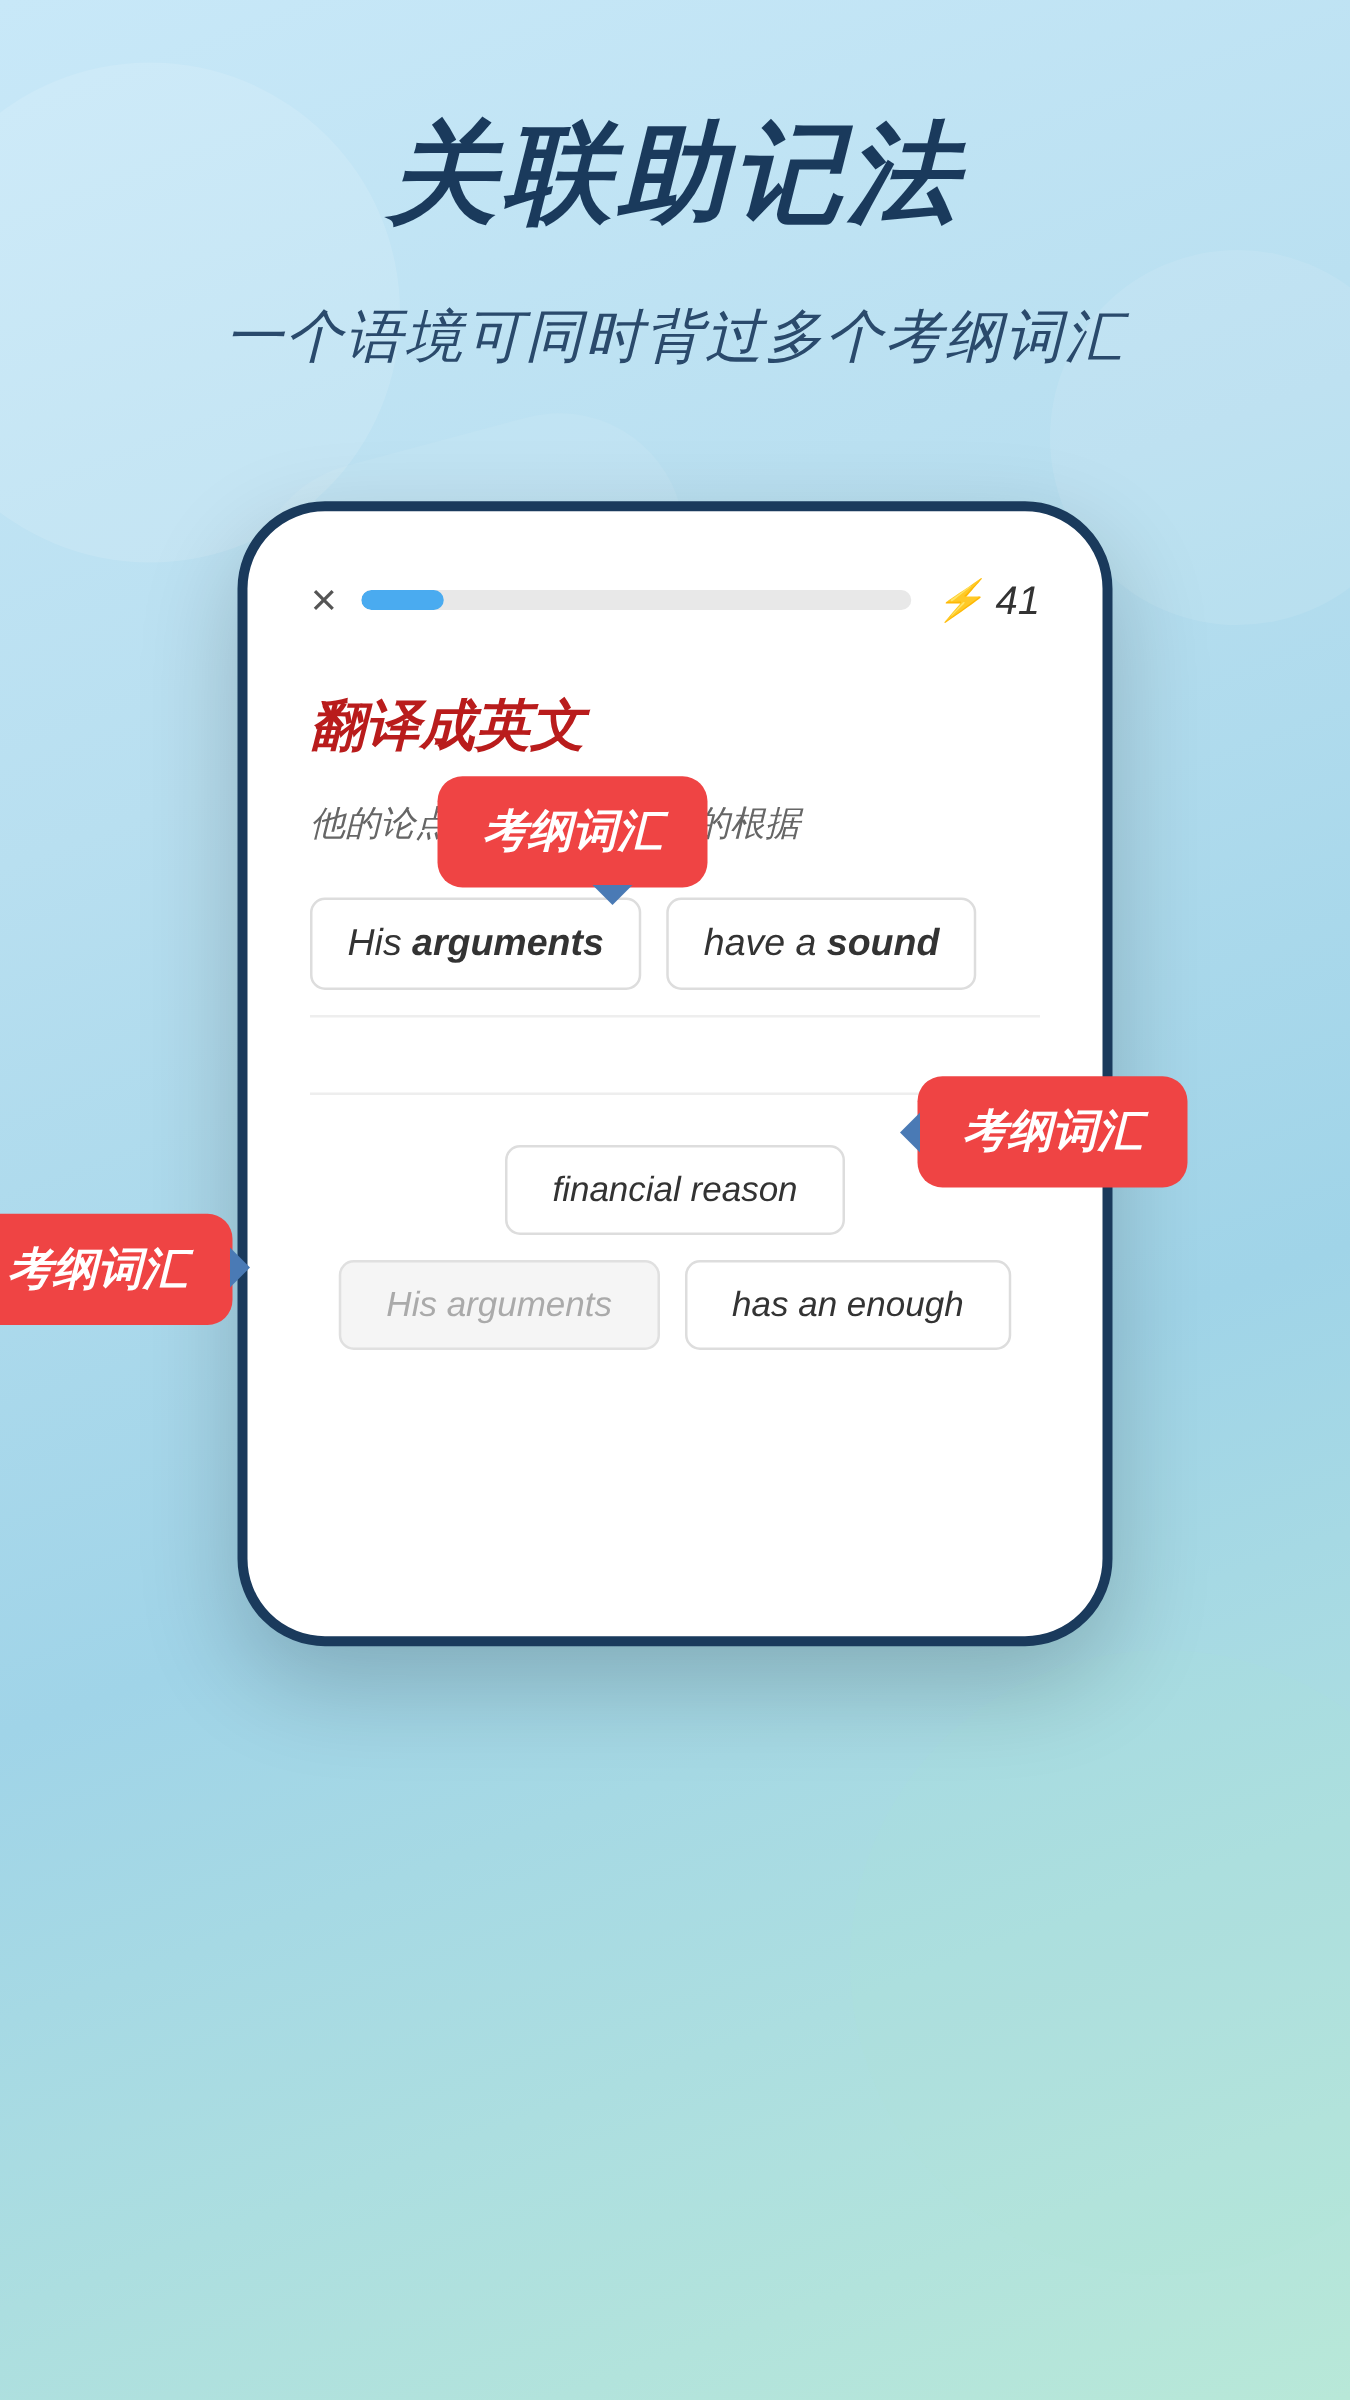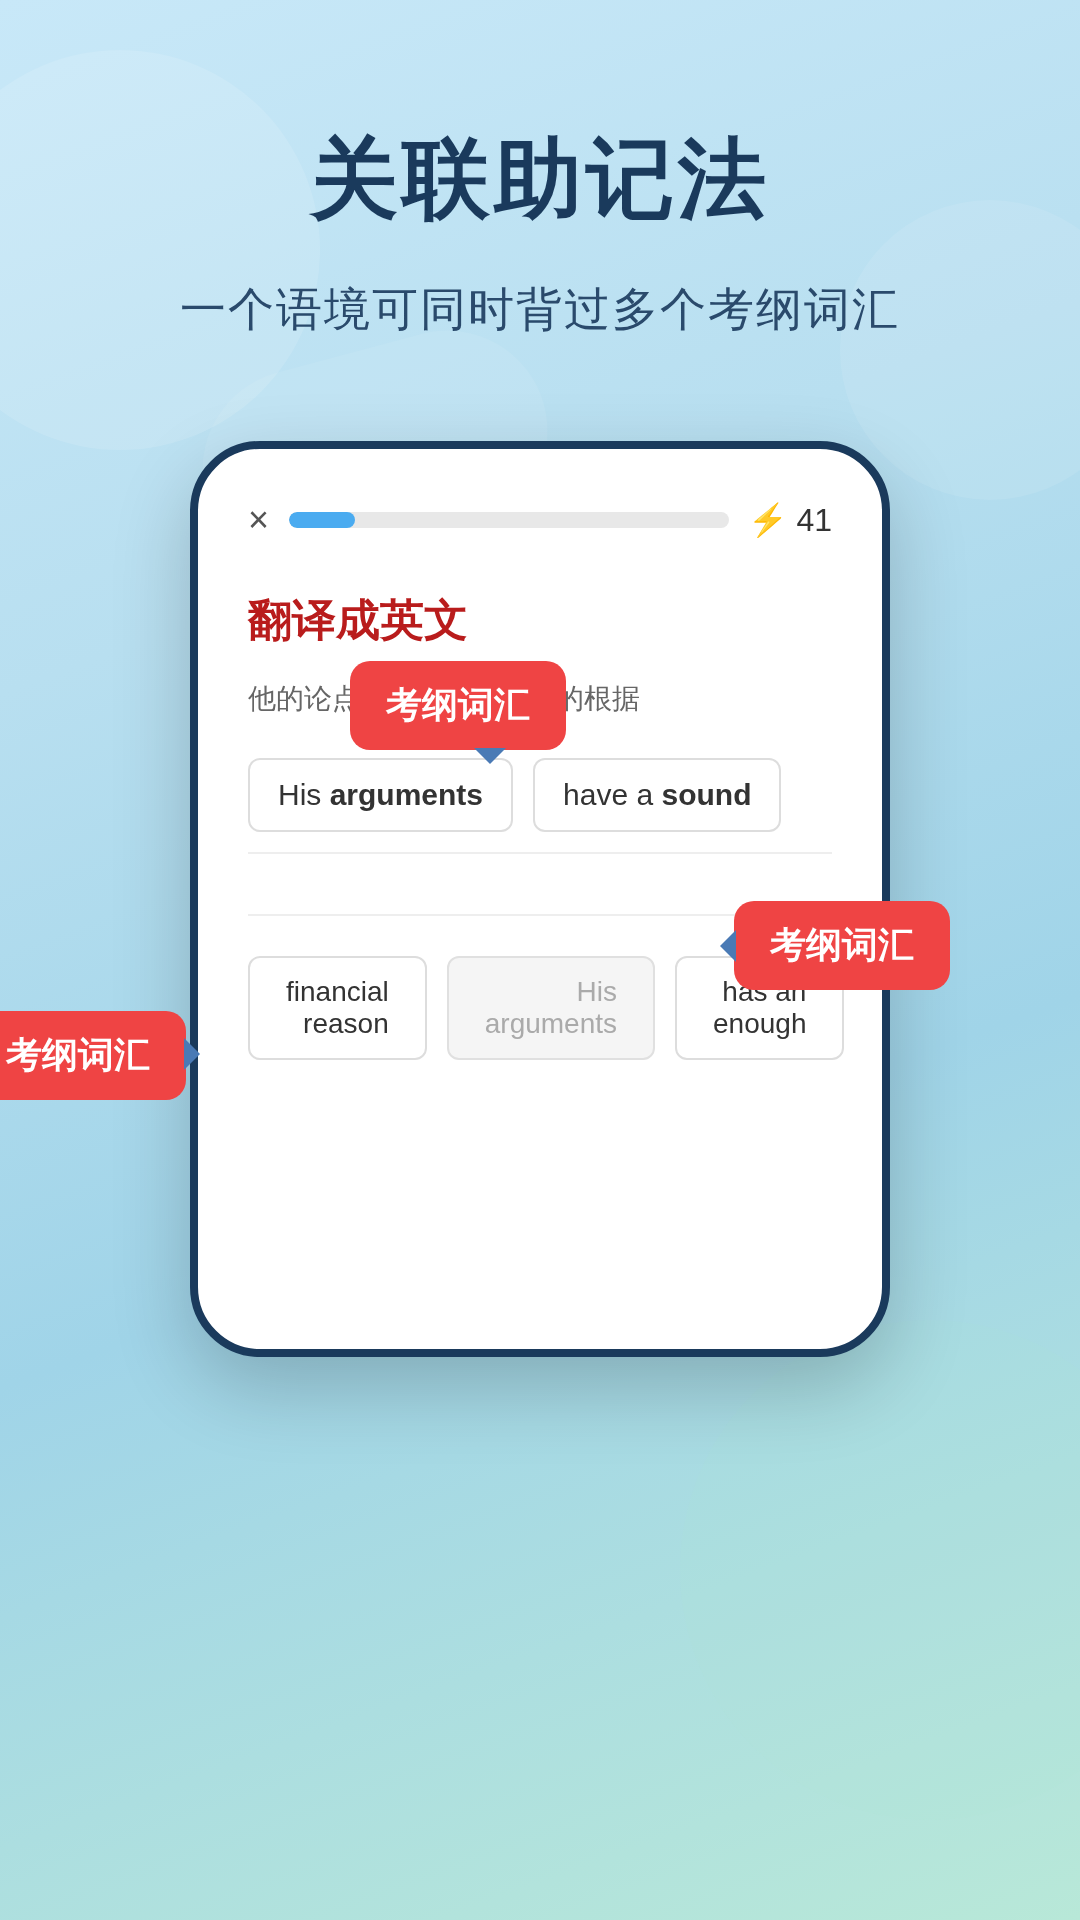--- a/index.html
+++ b/index.html
@@ -43,21 +43,22 @@
       bottom: 100px; right: -100px;
       border-radius: 50%;
     }
 
     .page-container {
       position: relative;
       z-index: 1;
       display: flex;
       flex-direction: column;
       align-items: center;
-      padding-top: 120px;
+      padding-top: 80px;
+      font-style: italic;
     }
 
     
     .main-title {
       font-size: 88px;
       font-weight: 900;
       color: #1a3a5c;
       letter-spacing: 4px;
       text-align: center;
       margin-bottom: 40px;
@@ -177,24 +178,23 @@
     
     .divider {
       height: 2px;
       background: #eee;
       margin: 20px 0;
     }
 
     
     .bottom-options {
       display: flex;
-      flex-direction: row;
+      flex-direction: column;
       gap: 20px;
       margin-top: 40px;
-      text-align: right;
     }
 
     .bottom-row {
       display: flex;
       justify-content: center;
       gap: 20px;
     }
 
     .bottom-chip {
       padding: 18px 36px;

